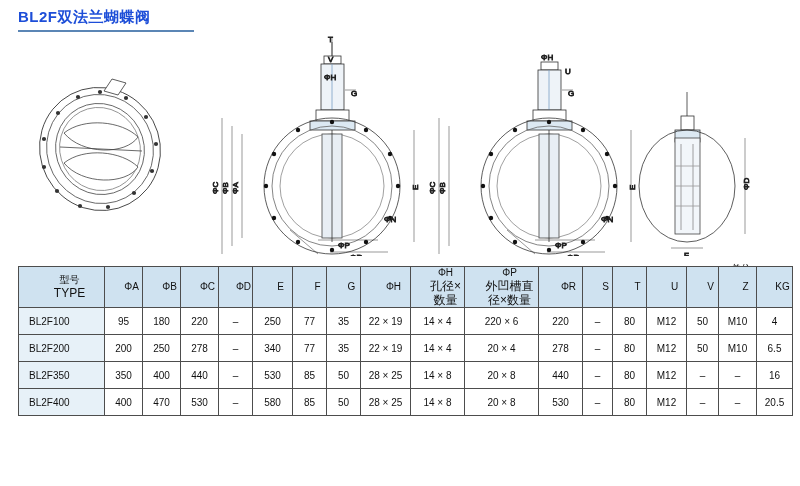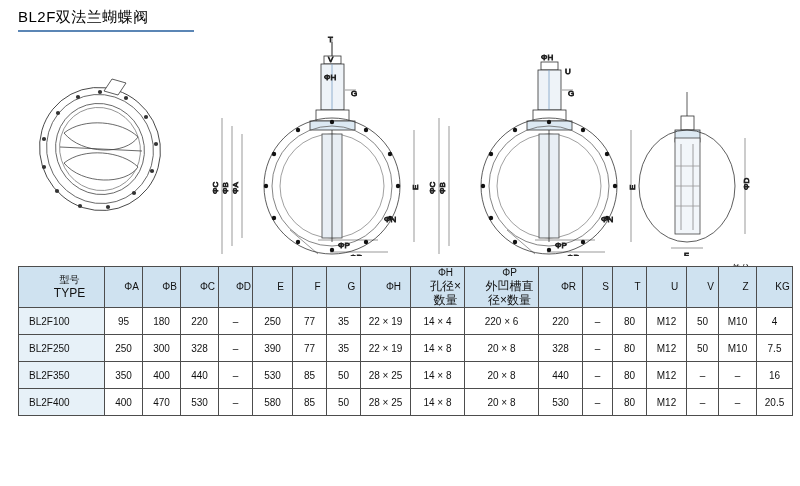--- a/index.html
+++ b/index.html
@@ -23,23 +23,23 @@
   
   .title-bar {
     position: absolute;
     left: 18px;
     top: 8px;
     display: flex;
     align-items: center;
   }
   .title-text {
     font-size: 15px;
-    font-weight: normal;
+    font-weight: bold;
     letter-spacing: 0.5px;
-    color: #000000;
+    color: #1d4ed8;
   }
   .title-rule {
     position: absolute;
     left: 18px;
     top: 30px;
     width: 176px;
     height: 2px;
     background: #5b86b5;
   }
   
@@ -353,38 +353,38 @@
           <td>220 × 6</td>
           <td>220</td>
           <td>–</td>
           <td>80</td>
           <td>M12</td>
           <td>50</td>
           <td>M10</td>
           <td>4</td>
         </tr>
         <tr>
-          <td class="type-cell">BL2F250</td>
+          <td class="type-cell">BL2F200</td>
+          <td>200</td>
           <td>250</td>
-          <td>300</td>
-          <td>328</td>
-          <td>–</td>
-          <td>390</td>
+          <td>278</td>
+          <td>–</td>
+          <td>340</td>
           <td>77</td>
           <td>35</td>
           <td>22 × 19</td>
-          <td>14 × 8</td>
-          <td>20 × 8</td>
-          <td>328</td>
+          <td>14 × 4</td>
+          <td>20 × 4</td>
+          <td>278</td>
           <td>–</td>
           <td>80</td>
           <td>M12</td>
           <td>50</td>
           <td>M10</td>
-          <td>7.5</td>
+          <td>6.5</td>
         </tr>
         <tr>
           <td class="type-cell">BL2F350</td>
           <td>350</td>
           <td>400</td>
           <td>440</td>
           <td>–</td>
           <td>530</td>
           <td>85</td>
           <td>50</td>

